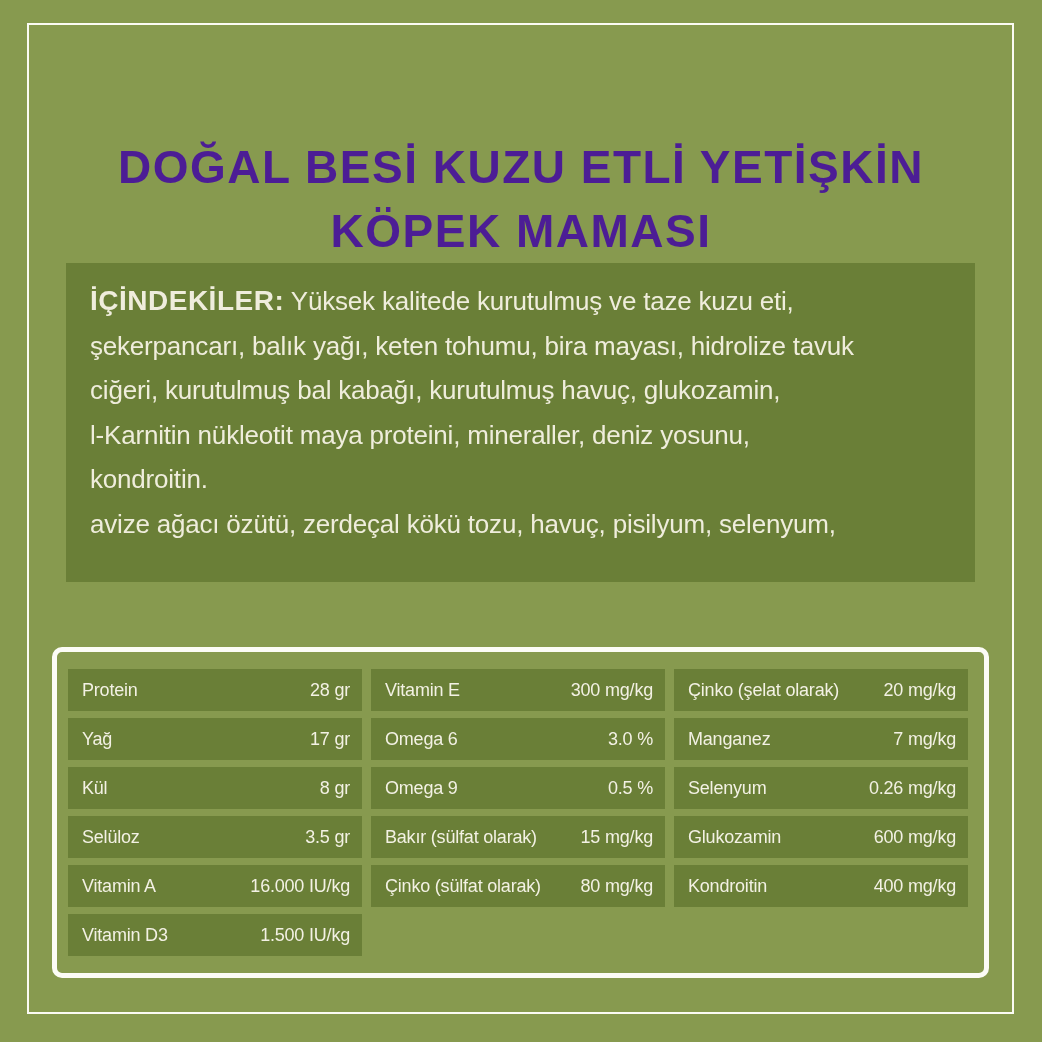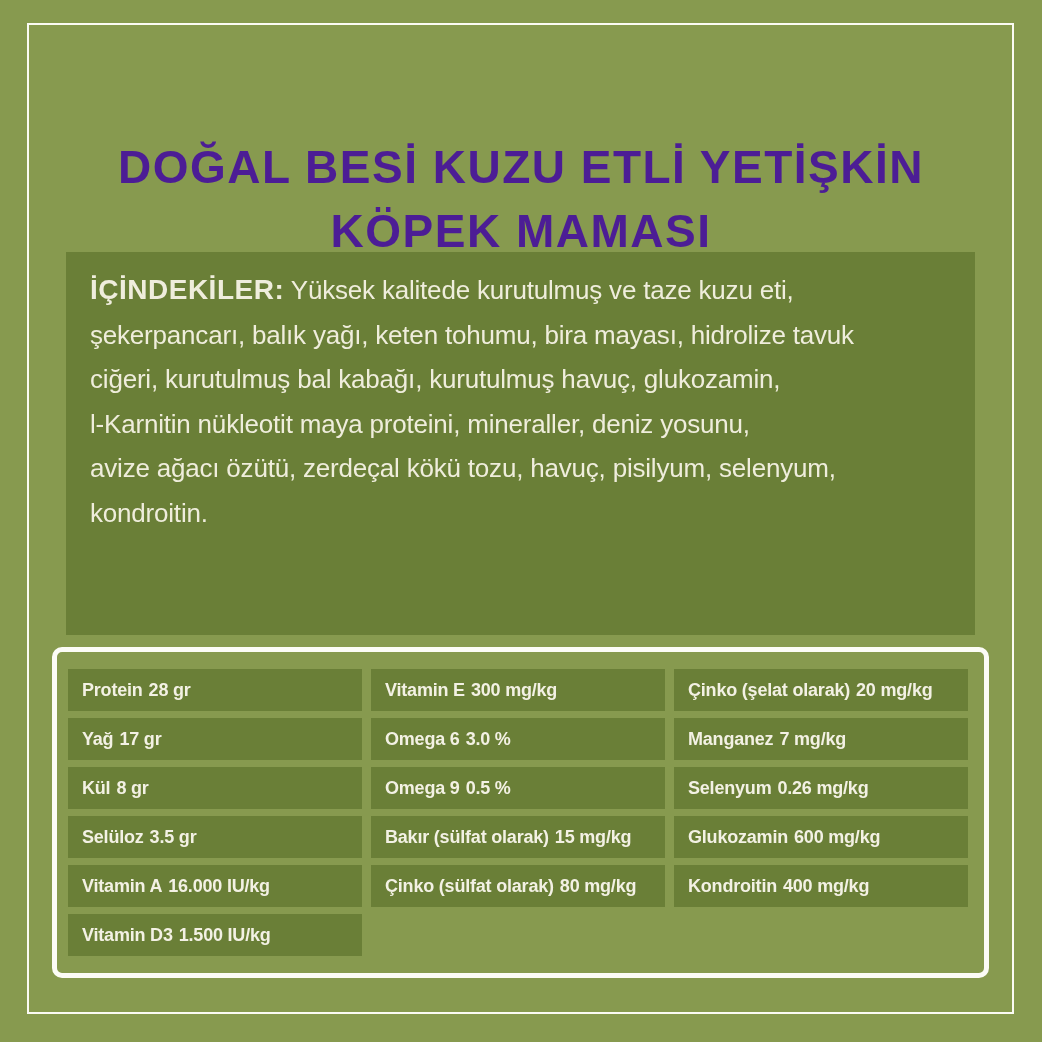--- a/index.html
+++ b/index.html
@@ -32,23 +32,23 @@
     color: #4c1d95;
     font-size: 46px;
     font-weight: bold;
     letter-spacing: 1.5px;
     line-height: 64px;
   }
   .title span { display: block; white-space: nowrap; }
   .ingredients-box {
     position: absolute;
     left: 66px;
-    top: 252px;
+    top: 263px;
     width: 909px;
-    height: 383px;
+    height: 319px;
     box-sizing: border-box;
     background: #6A7F37;
     padding: 16px 24px 0 24px;
     color: #EFEDDC;
   }
   .ing-line {
     margin: 0;
     font-size: 26px;
     font-weight: 300;
     line-height: 44.5px;
@@ -77,26 +77,27 @@
   }
   .col {
     width: 294px;
     flex: 0 0 294px;
   }
   .cell {
     height: 42px;
     margin-bottom: 7px;
     background: #6A7F37;
     display: flex;
+    justify-content: space-between;
     align-items: center;
     padding: 0 12px 0 14px;
     box-sizing: border-box;
     color: #F3F1E4;
     font-size: 18px;
-    font-weight: bold;
+    font-weight: normal;
     letter-spacing: -0.2px;
     white-space: nowrap;
   }
   .cell .lbl { text-align: left; }
   .cell .val { text-align: right; margin-left: 6px; }
 </style>
 </head>
 <body>
 
 <div class="outer-border"></div>
@@ -104,22 +105,22 @@
 <h1 class="title">
   <span>DOĞAL BESİ KUZU ETLİ YETİŞKİN</span>
   <span>KÖPEK MAMASI</span>
 </h1>
 
 <div class="ingredients-box">
   <p class="ing-line"><strong>İÇİNDEKİLER:</strong> <span>Yüksek kalitede kurutulmuş ve taze kuzu eti,</span></p>
   <p class="ing-line">şekerpancarı, balık yağı, keten tohumu, bira mayası, hidrolize tavuk</p>
   <p class="ing-line">ciğeri, kurutulmuş bal kabağı, kurutulmuş havuç, glukozamin,</p>
   <p class="ing-line">l-Karnitin nükleotit maya proteini, mineraller, deniz yosunu,</p>
+  <p class="ing-line">kondroitin.</p>
   <p class="ing-line">avize ağacı özütü, zerdeçal kökü tozu, havuç, pisilyum, selenyum,</p>
-  <p class="ing-line">kondroitin.</p>
 </div>
 
 <div class="nutrition-panel">
   <div class="columns">
 
     <div class="col">
       <div class="cell">
         <span class="lbl">Protein</span>
         <span class="val">28 gr</span>
       </div>

